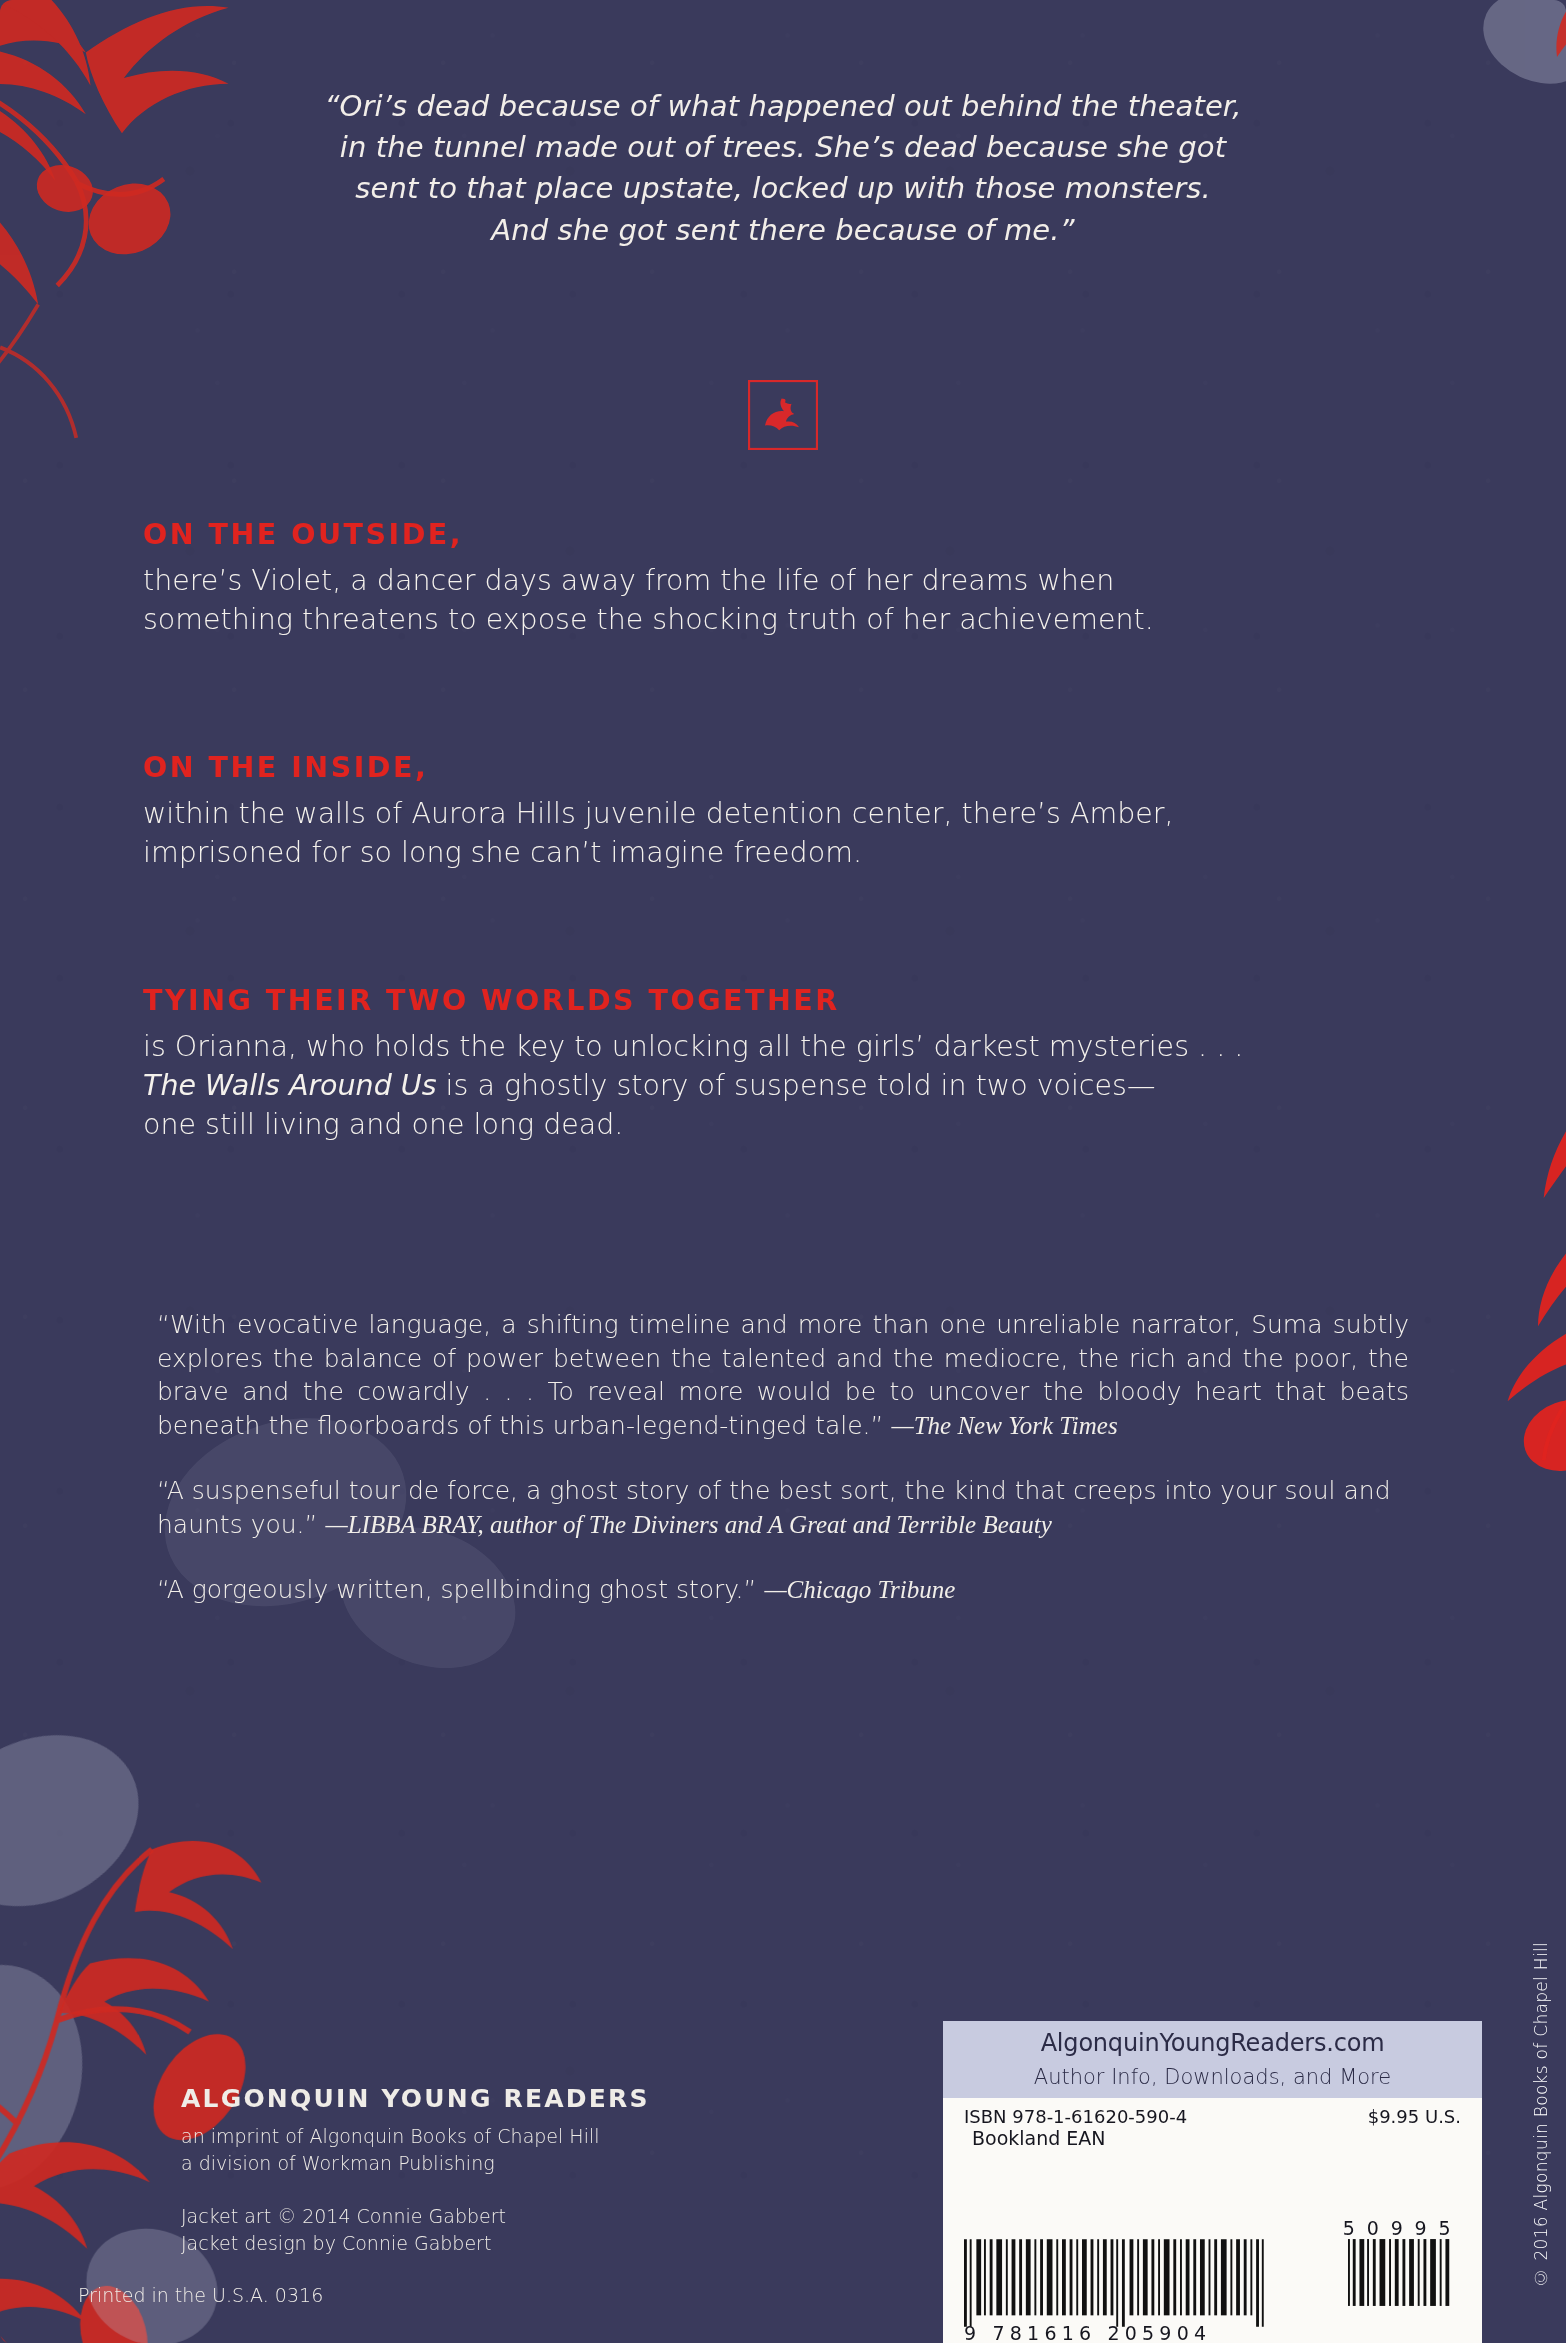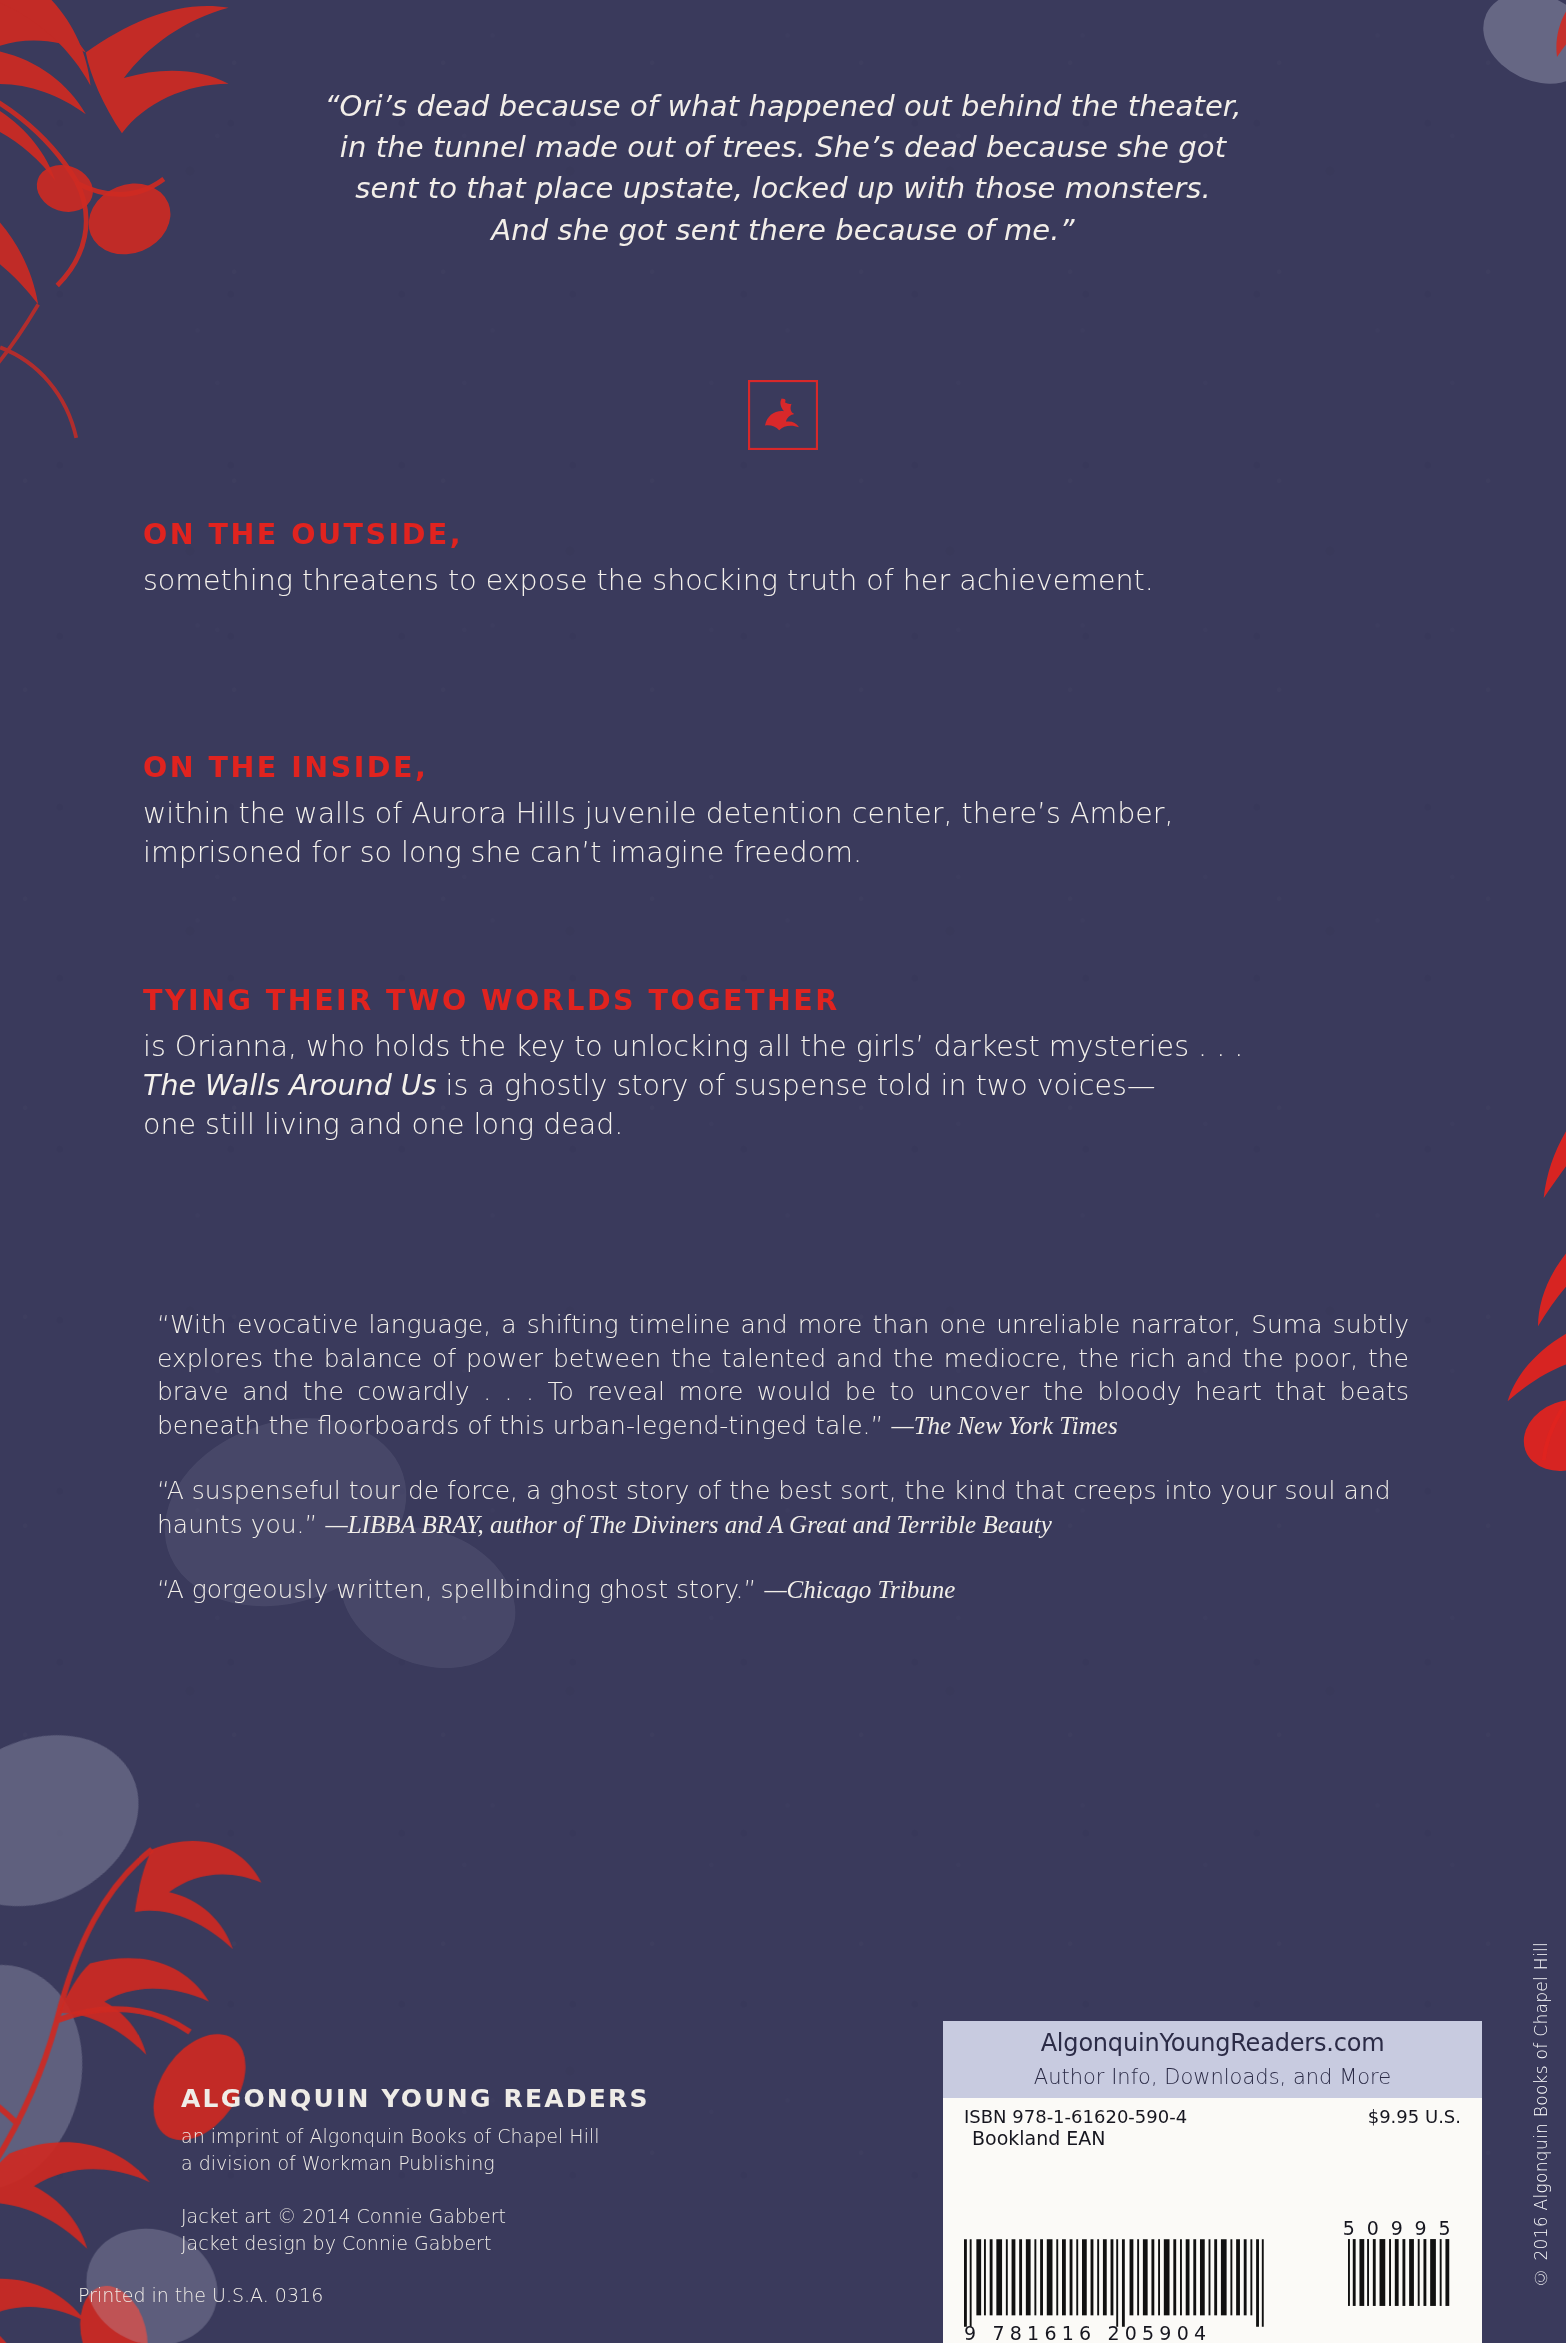--- a/index.html
+++ b/index.html
@@ -17,20 +17,21 @@
   #cover {
     position: absolute;
     inset: 0;
     background:
       radial-gradient(ellipse 60% 45% at 30% 20%, rgba(90,90,125,0.45), rgba(0,0,0,0) 70%),
       radial-gradient(ellipse 55% 40% at 75% 70%, rgba(80,80,115,0.35), rgba(0,0,0,0) 70%),
       radial-gradient(ellipse 70% 55% at 50% 95%, rgba(28,28,50,0.55), rgba(0,0,0,0) 70%),
       linear-gradient(160deg, #45455f 0%, #3c3c58 30%, #373css 60%, #303049 100%),
       #3b3b57;
     overflow: hidden;
+    border-radius: 12px;
   }
   #grain {
     position: absolute; inset: 0;
     opacity: 0.22;
     background-image:
       radial-gradient(circle at 12% 30%, rgba(255,255,255,0.07) 0 1.9px, transparent 2.9px),
       radial-gradient(circle at 67% 12%, rgba(255,255,255,0.05) 0 1.9px, transparent 2.9px),
       radial-gradient(circle at 35% 72%, rgba(0,0,0,0.10) 0 2.9px, transparent 3.8px),
       radial-gradient(circle at 88% 55%, rgba(255,255,255,0.05) 0 1.9px, transparent 2.9px),
       radial-gradient(circle at 50% 45%, rgba(0,0,0,0.08) 0 3.8px, transparent 4.8px);
@@ -311,20 +312,21 @@
       <rect x="1" y="1" width="72" height="72" fill="none" stroke="#d8282a" stroke-width="2.5"></rect>
       <g fill="#d8282a">
         <path d="M18 48 C 20 38, 28 32, 38 33 C 34 28, 33 23, 36 19 C 38 24, 42 26, 46 25 C 44 30, 45 34, 49 36 C 44 37, 41 40, 40 44 C 46 43, 51 45, 54 50 C 46 47, 38 48, 33 53 C 29 49, 24 47, 18 48 Z"></path>
         <circle cx="37.5" cy="22" r="2.2" fill="#d8282a"></circle>
       </g>
     </svg>
   </div>
 
   <div class="col block" id="blockOutside">
     <div class="kicker">ON THE OUTSIDE,</div>
+    <p class="body">there’s Violet, a dancer days away from the life of her dreams when</p>
     <p class="body">something threatens to expose the shocking truth of her achievement.</p>
   </div>
 
   <div class="col block" id="blockInside">
     <div class="kicker">ON THE INSIDE,</div>
     <p class="body">within the walls of Aurora Hills juvenile detention center, there’s Amber,</p>
     <p class="body">imprisoned for so long she can’t imagine freedom.</p>
   </div>
 
   <div class="col block" id="blockTying">

